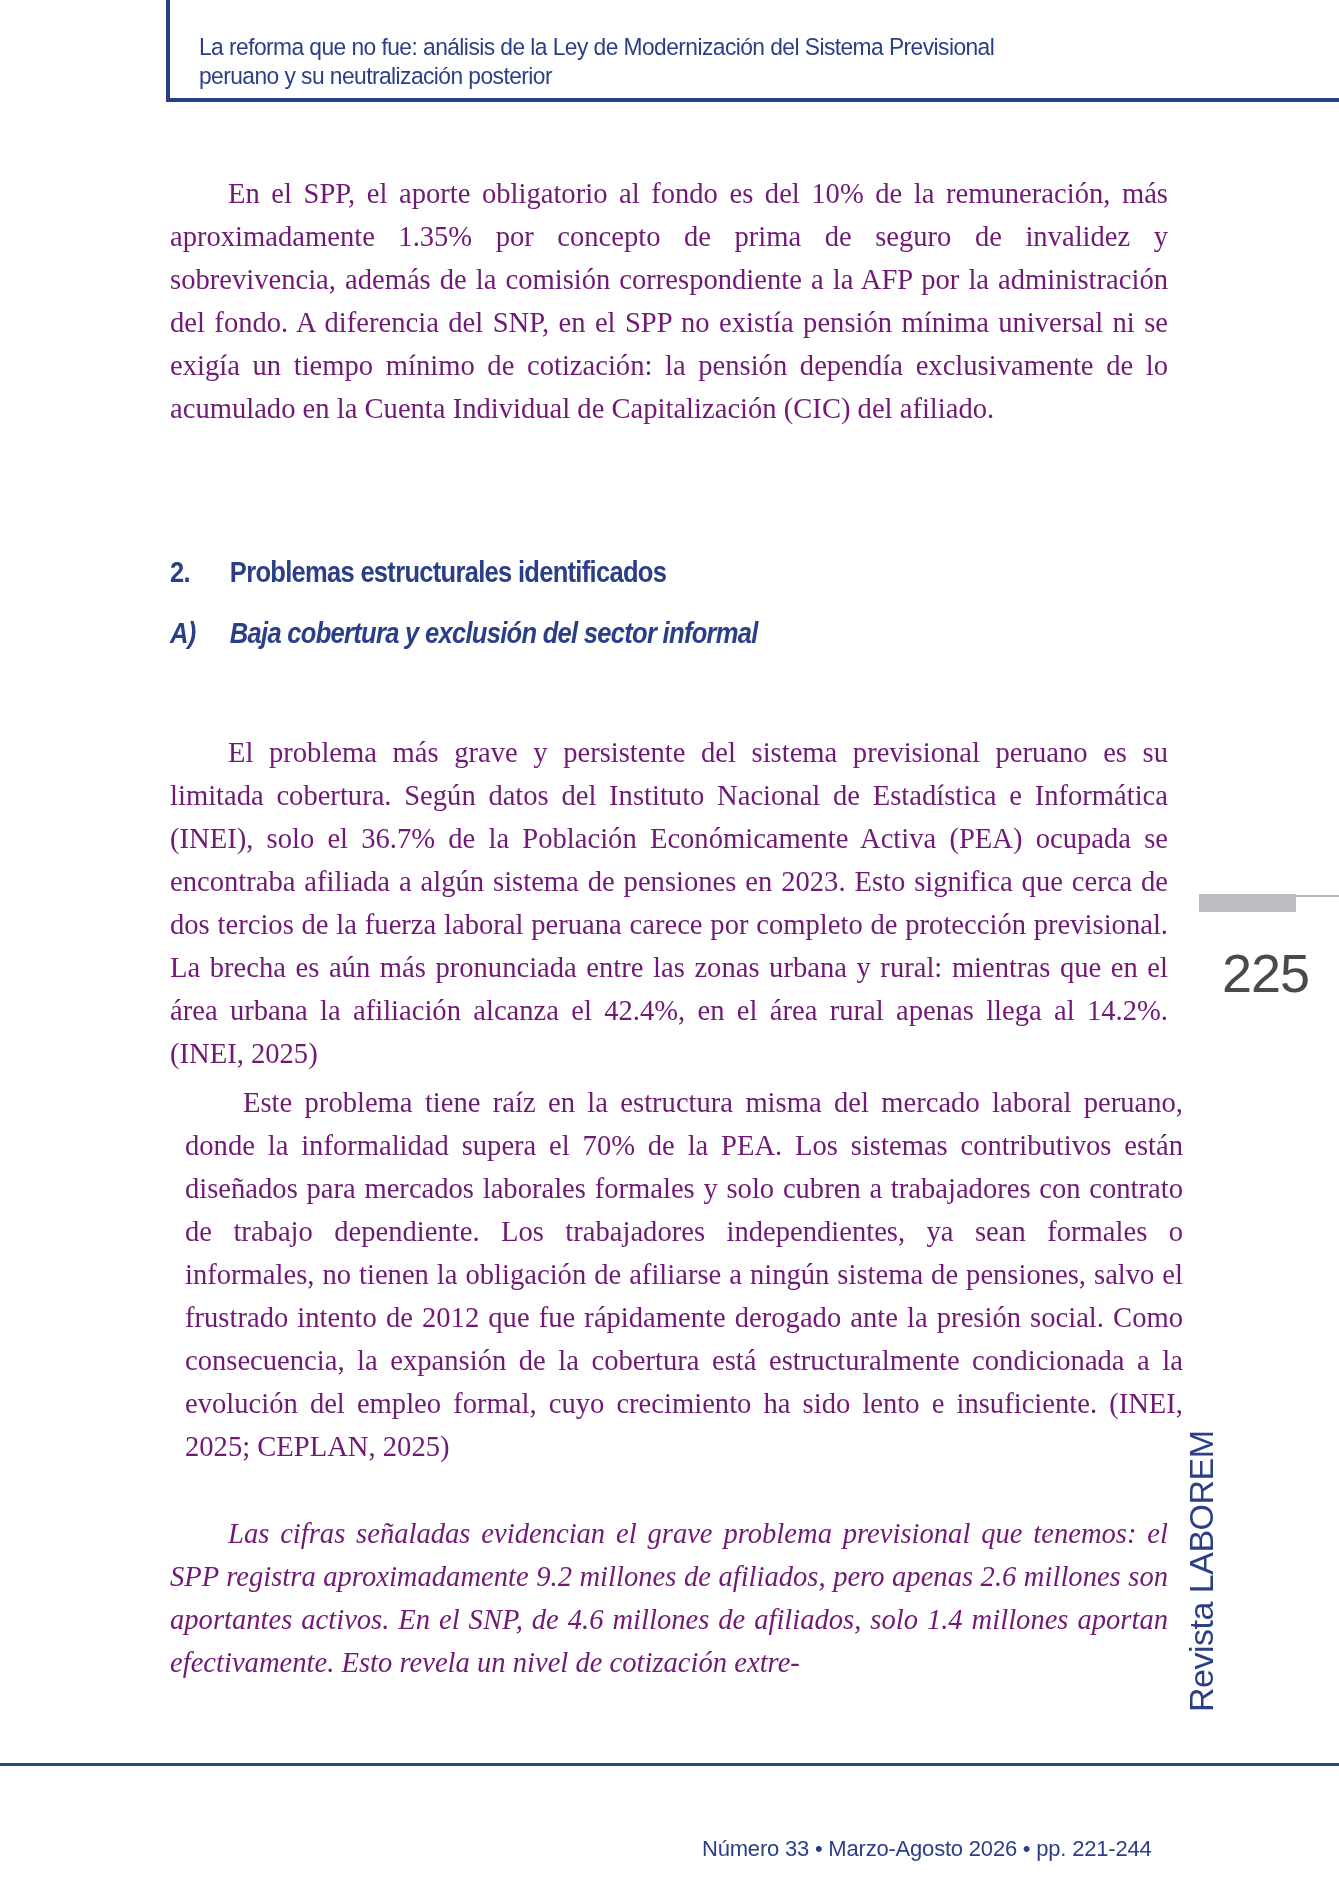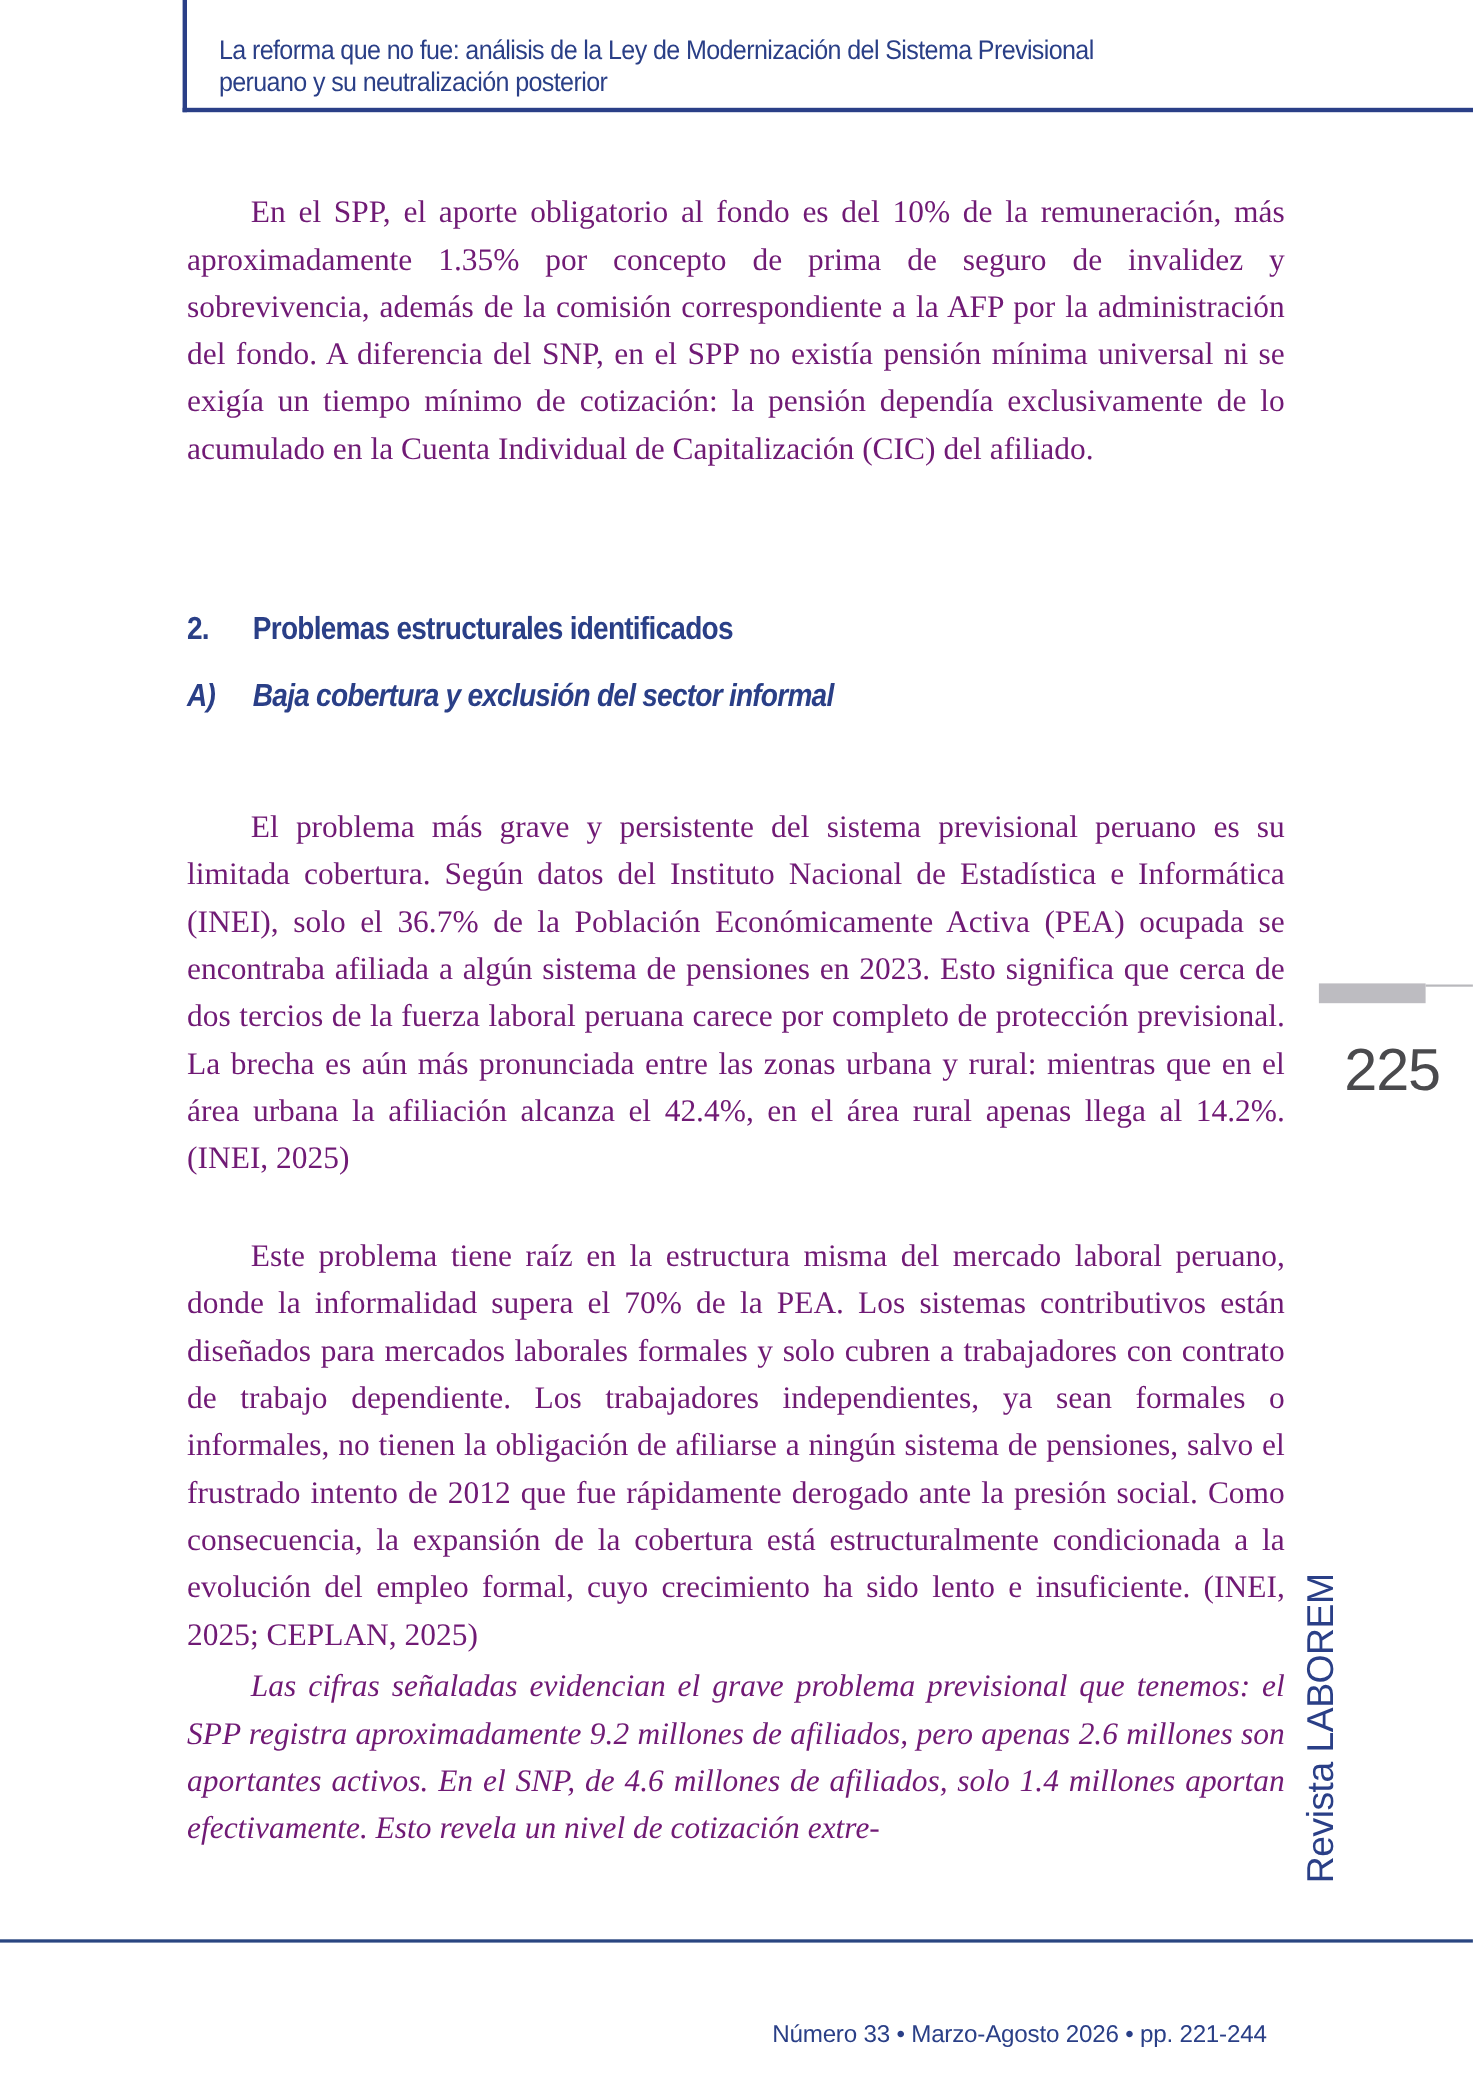--- a/index.html
+++ b/index.html
@@ -46,21 +46,21 @@
     color: #701a75;
     text-align: justify;
     hyphens: manual;
   }
   .body-text p {
     margin: 0;
     text-indent: 58px;
   }
   #para-1 { top: 172px; }
   #para-2 { top: 683px; margin-top: 48px; }
-  #para-3 { top: 1121px; }
+  #para-3 { top: 1081px; margin-left: 15px; }
   #para-4 { top: 1512px; font-style: italic; }
 
   .section-heading {
     position: absolute;
     left: 170px;
     font-family: "Liberation Sans", sans-serif;
     font-weight: bold;
     color: #2a3f87;
     font-size: 29px;
     letter-spacing: -0.8px;

